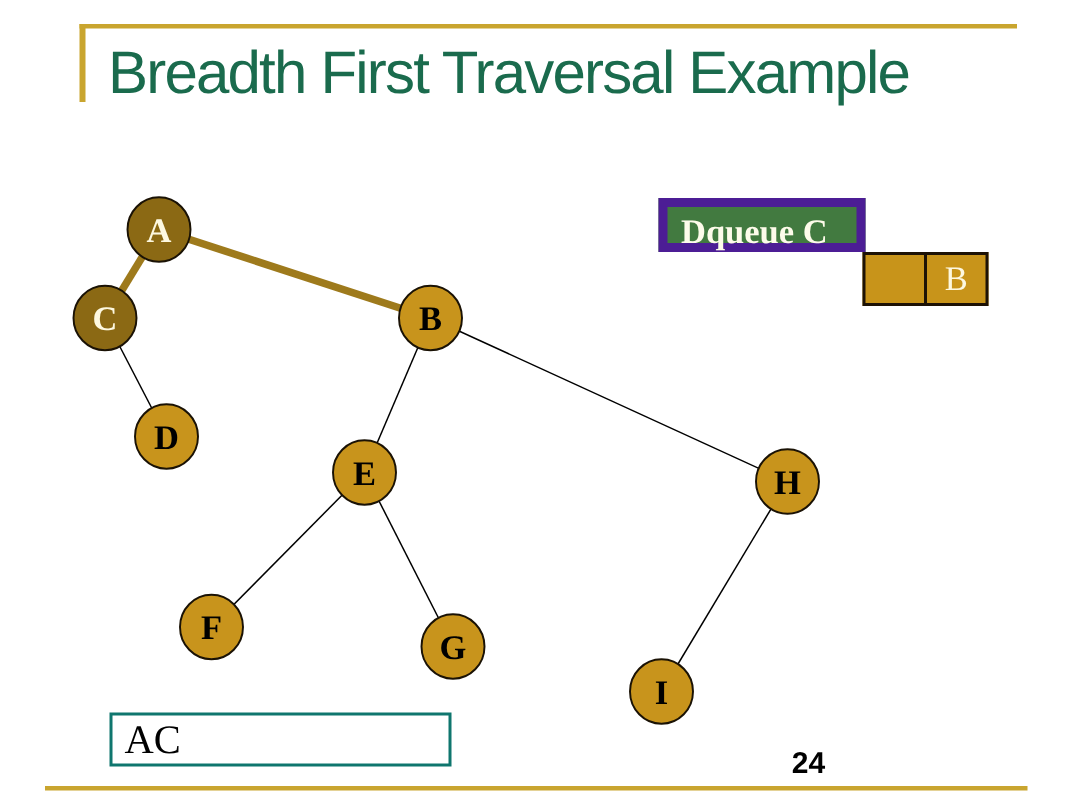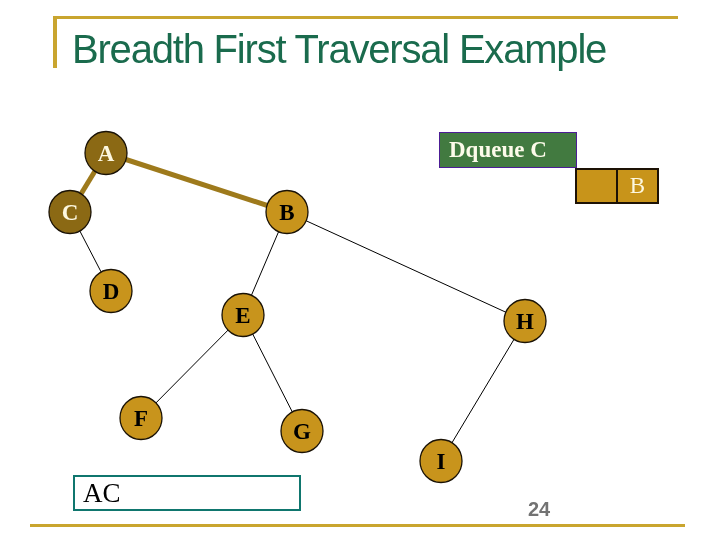--- a/index.html
+++ b/index.html
@@ -36,21 +36,21 @@
   #graph-svg {
     position: absolute;
     left: 0; top: 0;
   }
   .queue-label {
     position: absolute;
     left: 439px; top: 132px;
     width: 138px; height: 36px;
     box-sizing: border-box;
     background: #427A40;
-    border: 1px solid #4c1d95;
+    border: 6px solid #4c1d95;
   }
   .queue-label span {
     display: block;
     padding-left: 9px;
     line-height: 33px;
     font-family: "Liberation Serif", serif;
     font-weight: bold;
     font-size: 23px;
     color: #FDFBEA;
   }
@@ -87,21 +87,21 @@
     color: #000000;
   }
   .page-number {
     position: absolute;
     left: 516px; top: 498px;
     width: 46px;
     text-align: center;
     font-family: "Liberation Sans", sans-serif;
     font-size: 20px;
     font-weight: bold;
-    color: #737373;
+    color: #000000;
   }
   .rule-bottom {
     position: absolute;
     left: 30px; top: 524px;
     width: 655px; height: 3px;
     background: #C9A52F;
   }
 </style>
 </head>
 <body>

